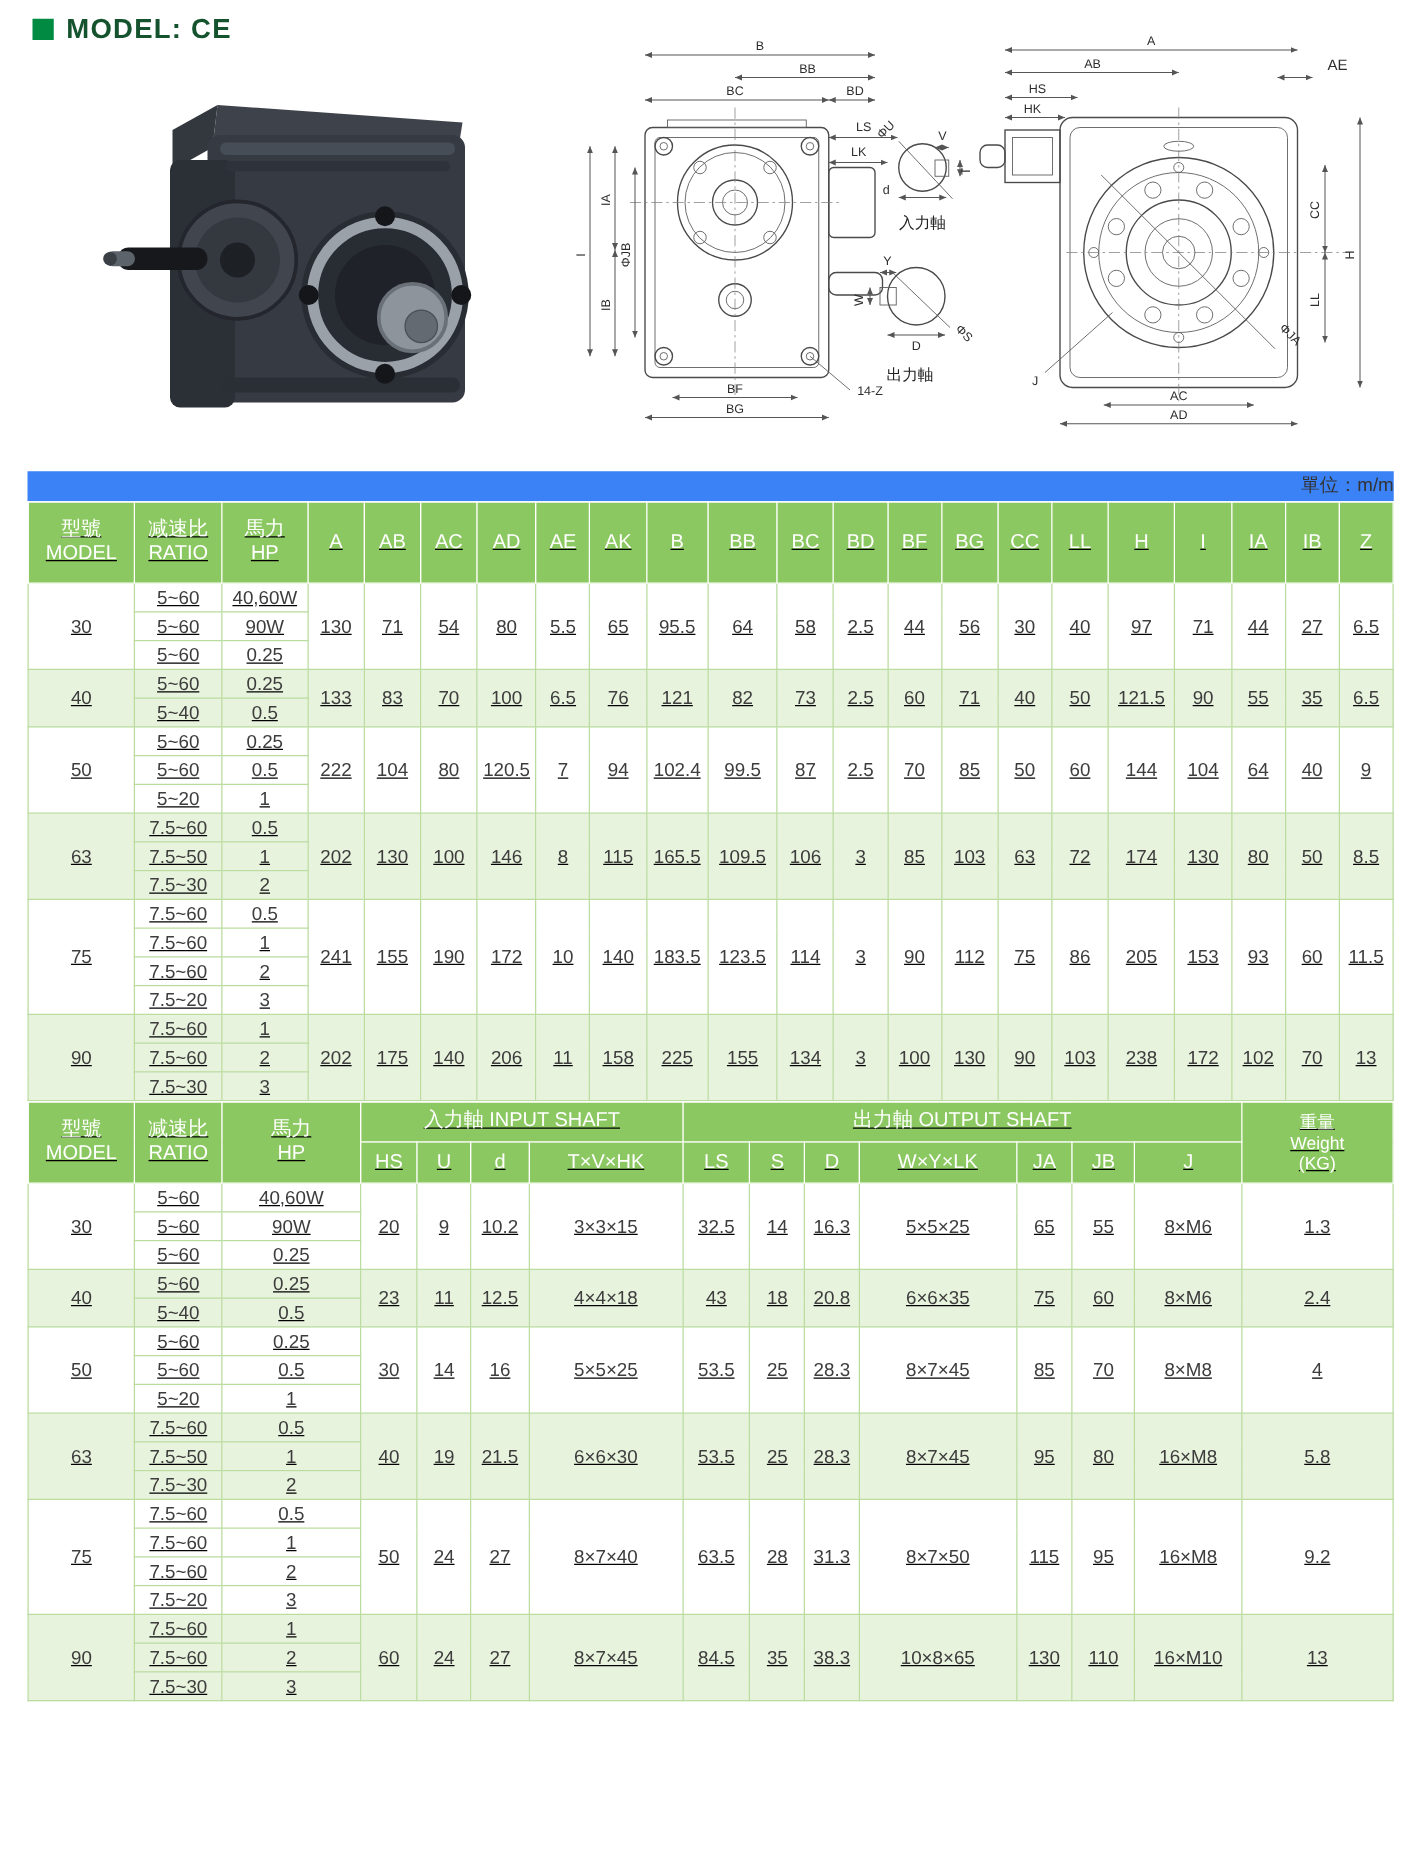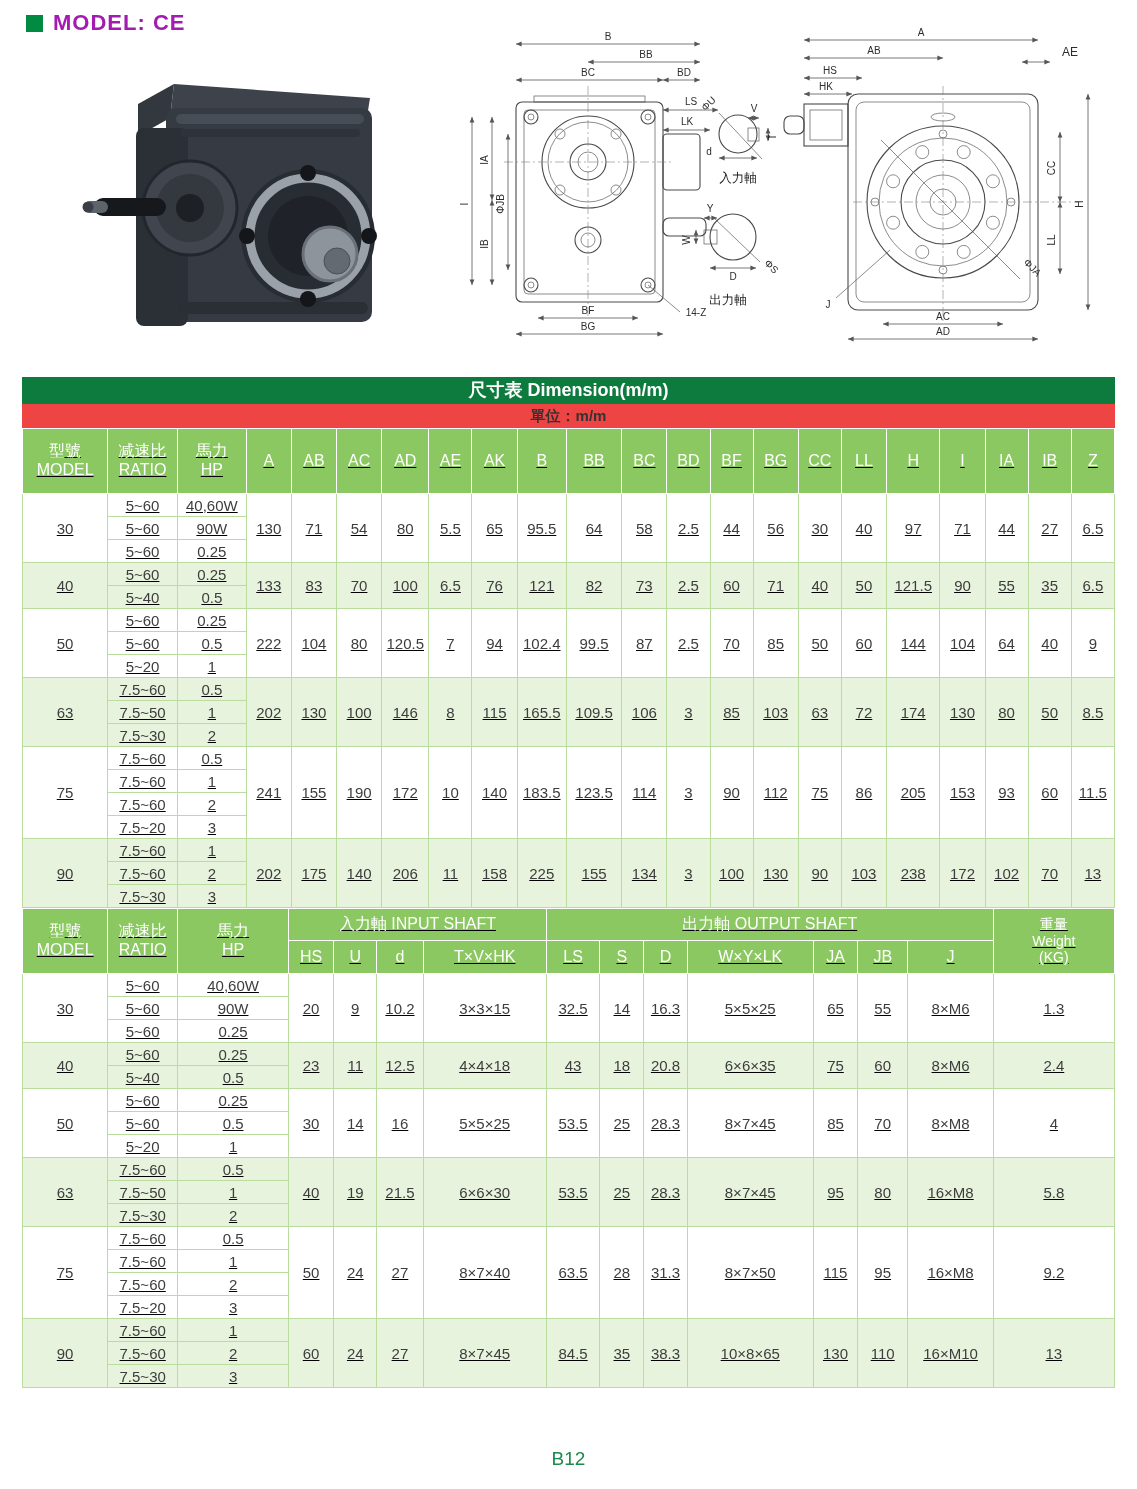--- a/index.html
+++ b/index.html
@@ -2,36 +2,36 @@
 <html><head>
 <meta charset="utf-8">
 <style>
   html,body{margin:0;padding:0;background:#ffffff;}
   body{font-family:"Liberation Sans","DejaVu Sans",sans-serif;}
   .page{position:relative;width:1137px;height:1489px;background:#fff;overflow:hidden;}
 
   
   .hdr{position:absolute;left:26px;top:10px;display:flex;align-items:center;gap:10px;}
   .hdr .sq{width:17px;height:17px;background:#008a42;}
-  .hdr .ttl{color:#a21caf;font-size:22px;font-weight:bold;letter-spacing:1px;}
+  .hdr .ttl{color:#14532d;font-size:22px;font-weight:bold;letter-spacing:1px;}
 
   
   .photo{position:absolute;left:78px;top:56px;}
   .draw{position:absolute;left:438px;top:22px;}
   .draw .out{fill:none;stroke:#4a4a4a;stroke-width:1.1;}
   .draw .thin{fill:none;stroke:#5a5a5a;stroke-width:.7;}
   .draw .dim{fill:none;stroke:#555;stroke-width:.8;}
   .draw .cl{fill:none;stroke:#808080;stroke-width:.6;stroke-dasharray:9 3 2 3;}
   .draw text{font-size:10px;fill:#2d2d2d;text-anchor:middle;font-family:"Liberation Sans","DejaVu Sans",sans-serif;}
   .draw text.cap{font-size:12.5px;fill:#222;}
 
   
   .sheet{position:absolute;left:22px;top:377px;width:1093px;}
   .tbl-title{background:#0d7b3e;color:#fff;font-weight:bold;font-size:18px;height:27px;line-height:27px;text-align:center;}
-  .tbl-unit{background:#ef4444;color:#333;font-size:15px;font-weight:bold;height:24px;line-height:24px;text-align:center;}
+  .tbl-unit{background:#3b82f6;color:#333;font-size:15px;font-weight:normal;height:24px;line-height:24px;text-align:right;}
   table{border-collapse:collapse;table-layout:fixed;width:100%;text-decoration:underline;}
   th{background:#8bc861;color:#fff;border:1.6px solid #ffffff;font-weight:normal;font-size:16px;white-space:pre-line;line-height:1.18;padding:1px 0;text-align:center;}
   .t1 thead th{height:62px;}
   .t2 .grp-h{height:32px;}
   .t2 .sub-h th{height:30px;}
   .t2 .wt-h{font-size:14px;margin-top:44px;}
   td{border:1px solid #badc9f;text-align:center;font-size:15px;color:#3d3d3d;height:22px;line-height:1.0;padding:0;background:#fff;}
   tr.band td{background:#e8f3dd;}
 
   .footer{position:absolute;left:0;top:1448px;width:1137px;text-align:center;color:#1d8a4b;font-size:19px;}
@@ -211,21 +211,20 @@
       <line class="thin" x1="452" y1="228" x2="398" y2="276"></line>
       <text x="390" y="286">J</text>
       <line class="dim" x1="445" y1="302" x2="565" y2="302" marker-start="url(#ar)" marker-end="url(#ar)"></line>
       <text x="505" y="298">AC</text>
       <line class="dim" x1="410" y1="317" x2="600" y2="317" marker-start="url(#ar)" marker-end="url(#ar)"></line>
       <text x="505" y="313">AD</text>
     </g>
   </svg>
 
   <div class="sheet">
-    <div class="tbl-title">尺寸表 Dimension(m/m)</div>
     <div class="tbl-unit">單位：m/m</div>
 
     <table class="t1">
       <colgroup>
         <col style="width:83px">
           <col style="width:68px">
           <col style="width:67px">
         <col style="width:44px">
           <col style="width:44px">
           <col style="width:44px">
@@ -665,14 +664,13 @@
             <td>2</td>
           </tr>
           <tr class="band">
             <td>7.5~30</td>
             <td>3</td>
           </tr>
         </tbody>
     </table>
   </div>
 
-  <div class="footer">B12</div>
 </div>
 
 </body></html>

